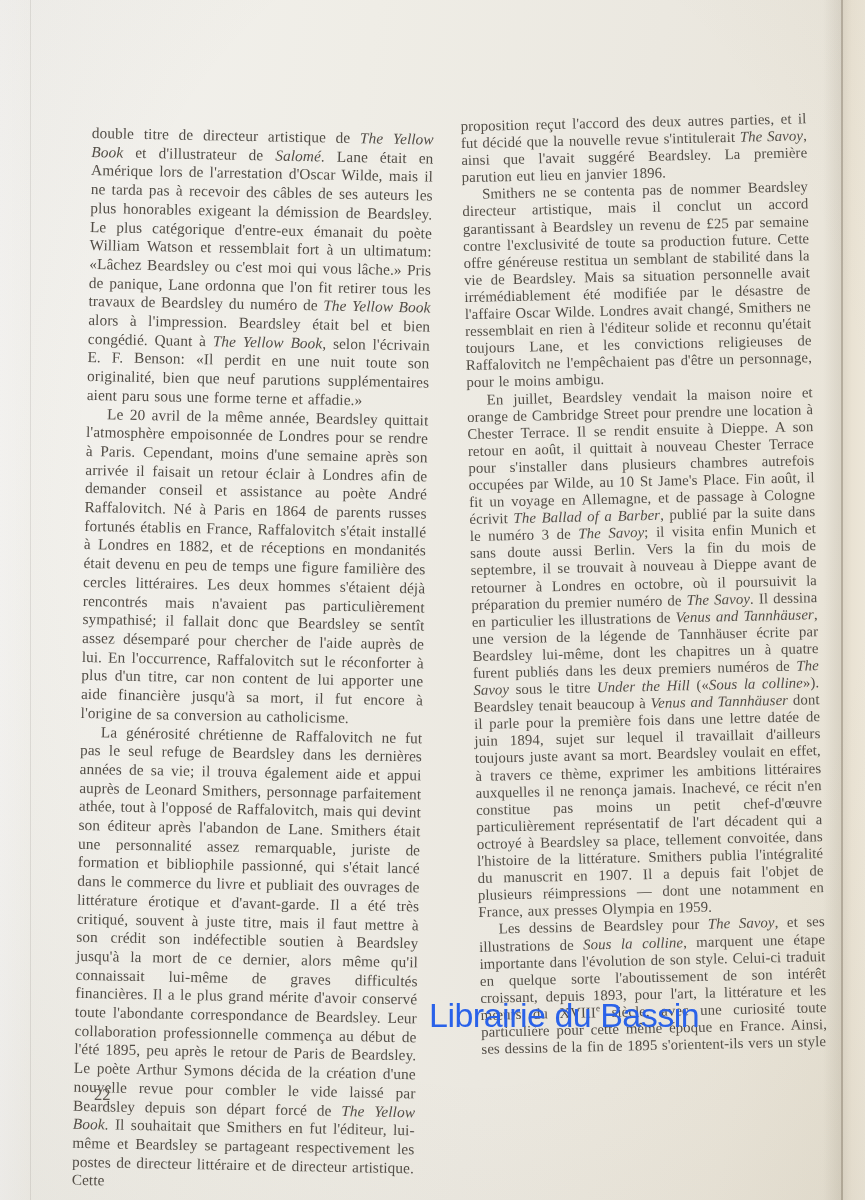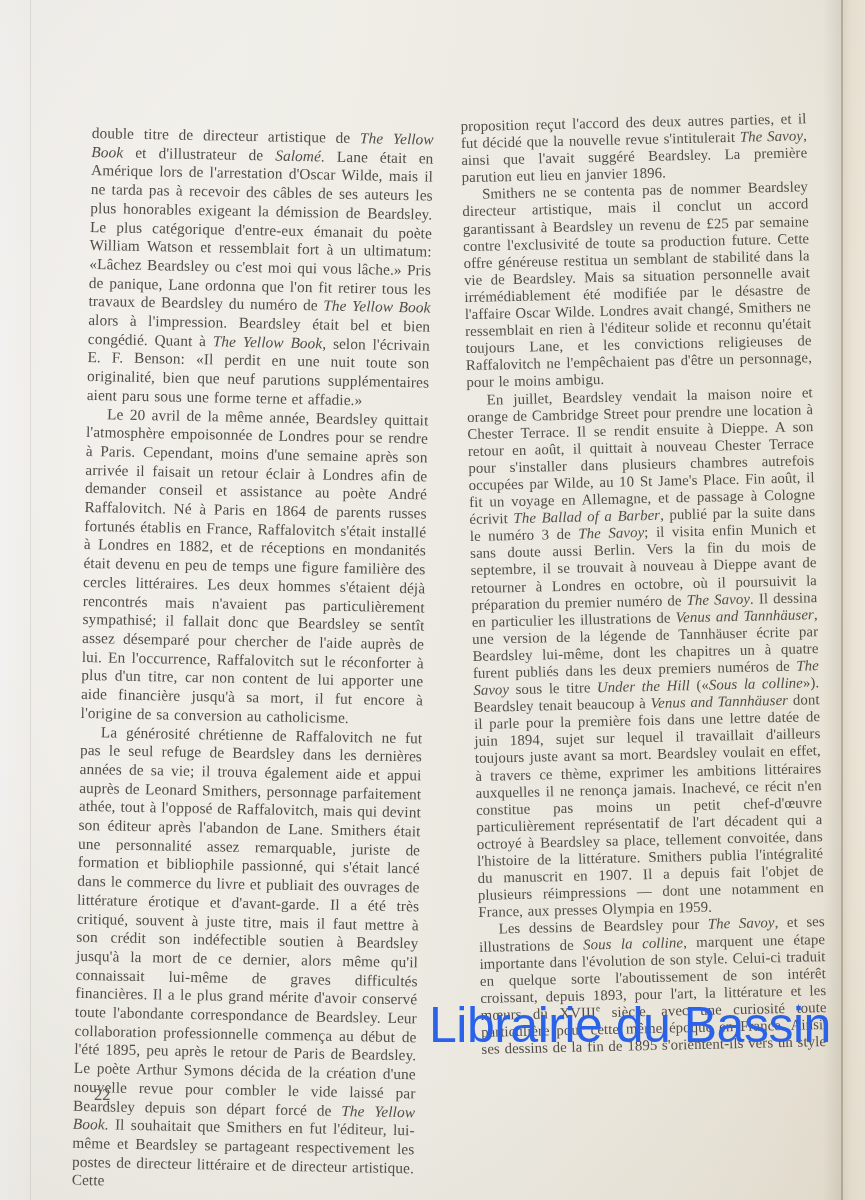--- a/index.html
+++ b/index.html
@@ -31,21 +31,21 @@
   .col p{margin:0;word-spacing:0.06em;letter-spacing:0.1px;}
   .col p.indent{text-indent:1.35em;}
   .col i{font-style:italic;}
   .col sup{font-size:62%;vertical-align:super;line-height:0;}
 
   .page-number{position:absolute;left:94px;top:1085px;font-size:16.5px;color:#5a554e;z-index:3;}
 
   .watermark{
     position:absolute;left:429px;top:996px;z-index:6;white-space:nowrap;
     font-family:"Liberation Sans","DejaVu Sans",sans-serif;
-    font-size:50px;font-weight:400;letter-spacing:-0.5px;color:#2a62e9;
+    font-size:34px;font-weight:400;letter-spacing:-0.5px;color:#2a62e9;
   }
 </style>
 </head>
 <body>
 
 <div>
   <div class="left-band"></div>
   <div class="left-crease"></div>
   <div class="edge-shadow"></div>
   <div class="edge-line"></div>

